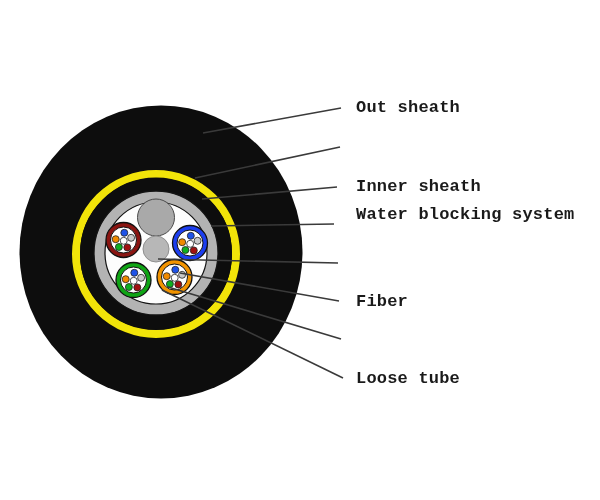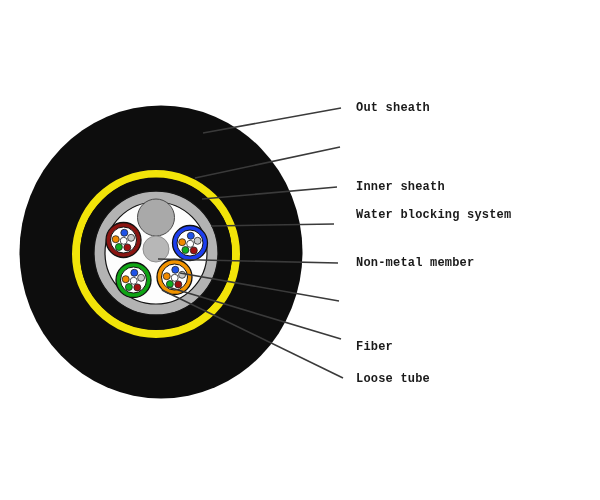--- a/index.html
+++ b/index.html
@@ -8,32 +8,32 @@
     width:600px;height:500px;
     background:#ffffff;
     overflow:hidden;
     font-family:"Liberation Mono","DejaVu Sans Mono",monospace;
   }
   .stage svg{position:absolute;left:0;top:0;}
   .diagram-label{
     position:absolute;
     left:356px;
     height:20px;line-height:20px;
-    font-size:12px;
+    font-size:17px;
     font-weight:700;
     letter-spacing:0.2px;
     color:#1a1a1a;
     white-space:nowrap;
   }
   .lbl-0{top:98px;}
   .lbl-1{top:137px;}
   .lbl-2{top:177px;}
   .lbl-3{top:205px;}
   .lbl-4{top:253px;}
-  .lbl-5{top:292px;margin-top:45px;}
+  .lbl-5{top:292px;}
   .lbl-6{top:330px;}
   .lbl-7{top:369px;}
 </style>
 </head>
 <body>
 
 <div class="stage">
 
   <svg width="600" height="500" viewBox="0 0 600 500">
 
@@ -94,16 +94,15 @@
       <line x1="158" y1="259" x2="338" y2="263" stroke="#3a3a3a"></line>
       <line x1="180" y1="273" x2="339" y2="301" stroke="#3a3a3a"></line>
       <line x1="168" y1="287" x2="341" y2="339" stroke="#3a3a3a"></line>
       <line x1="162" y1="290" x2="343" y2="378" stroke="#3a3a3a"></line>
     </g>
   </svg>
 
   <div class="diagram-label lbl-0">Out sheath</div>
   <div class="diagram-label lbl-2">Inner sheath</div>
   <div class="diagram-label lbl-3">Water blocking system</div>
-  <div class="diagram-label lbl-4">Non-metal member</div>
   <div class="diagram-label lbl-5">Fiber</div>
   <div class="diagram-label lbl-7">Loose tube</div>
 </div>
 
 </body></html>

